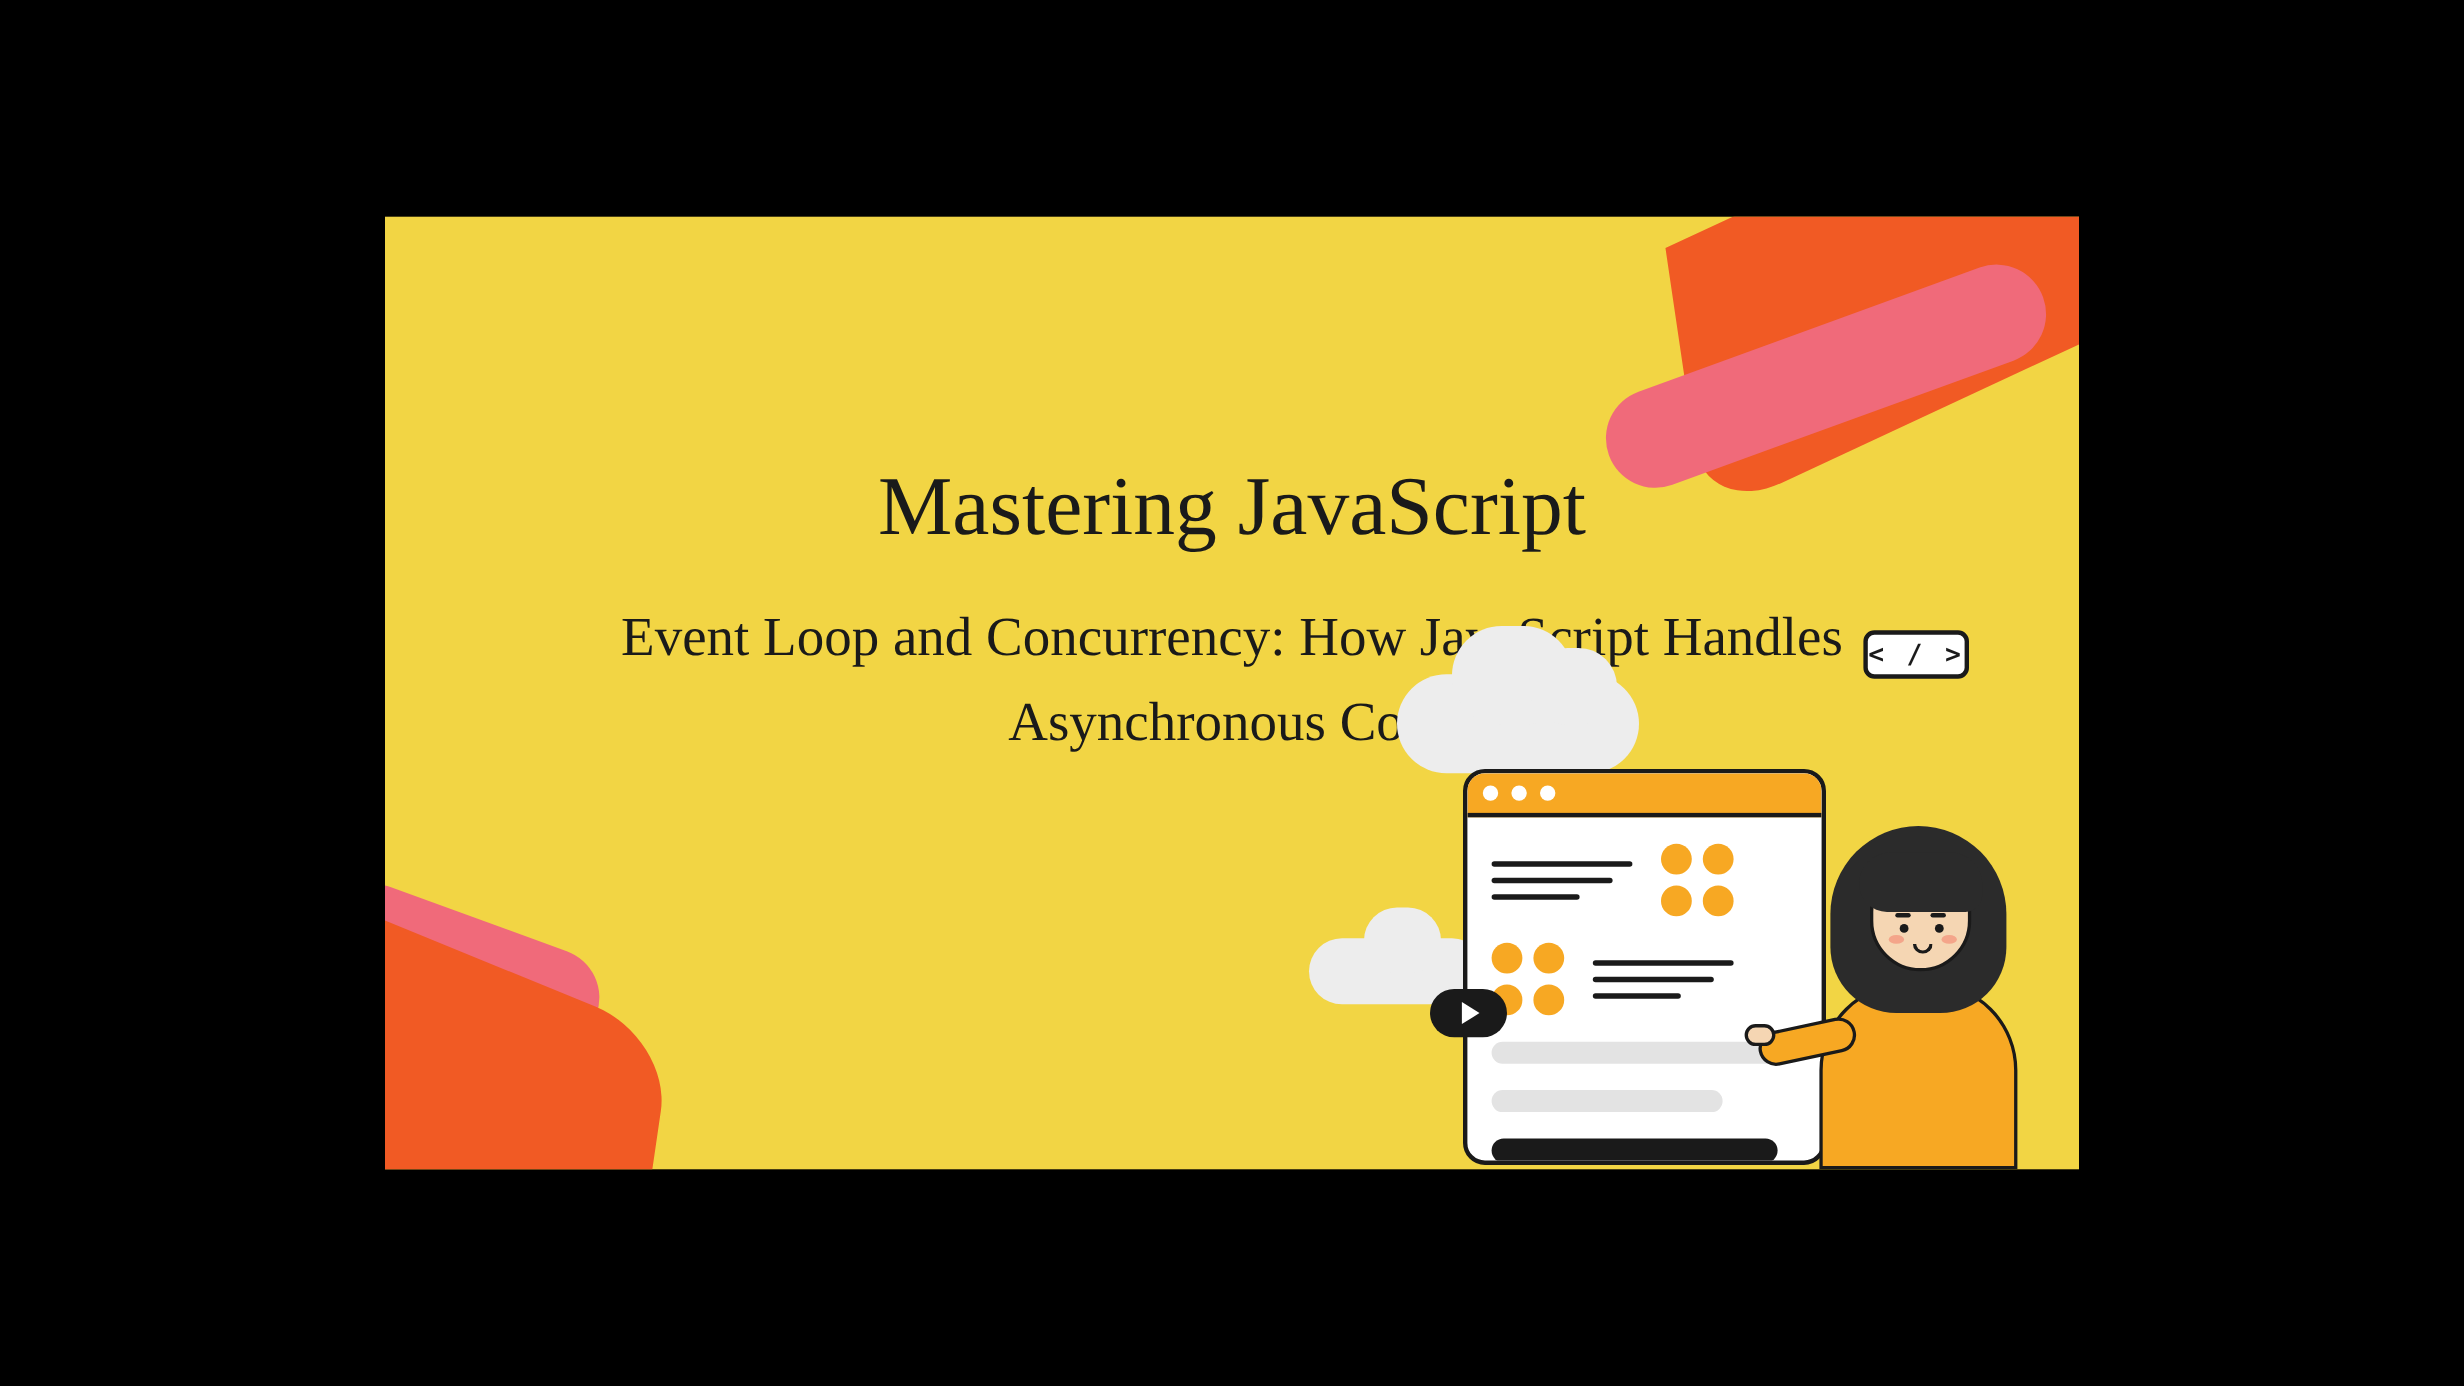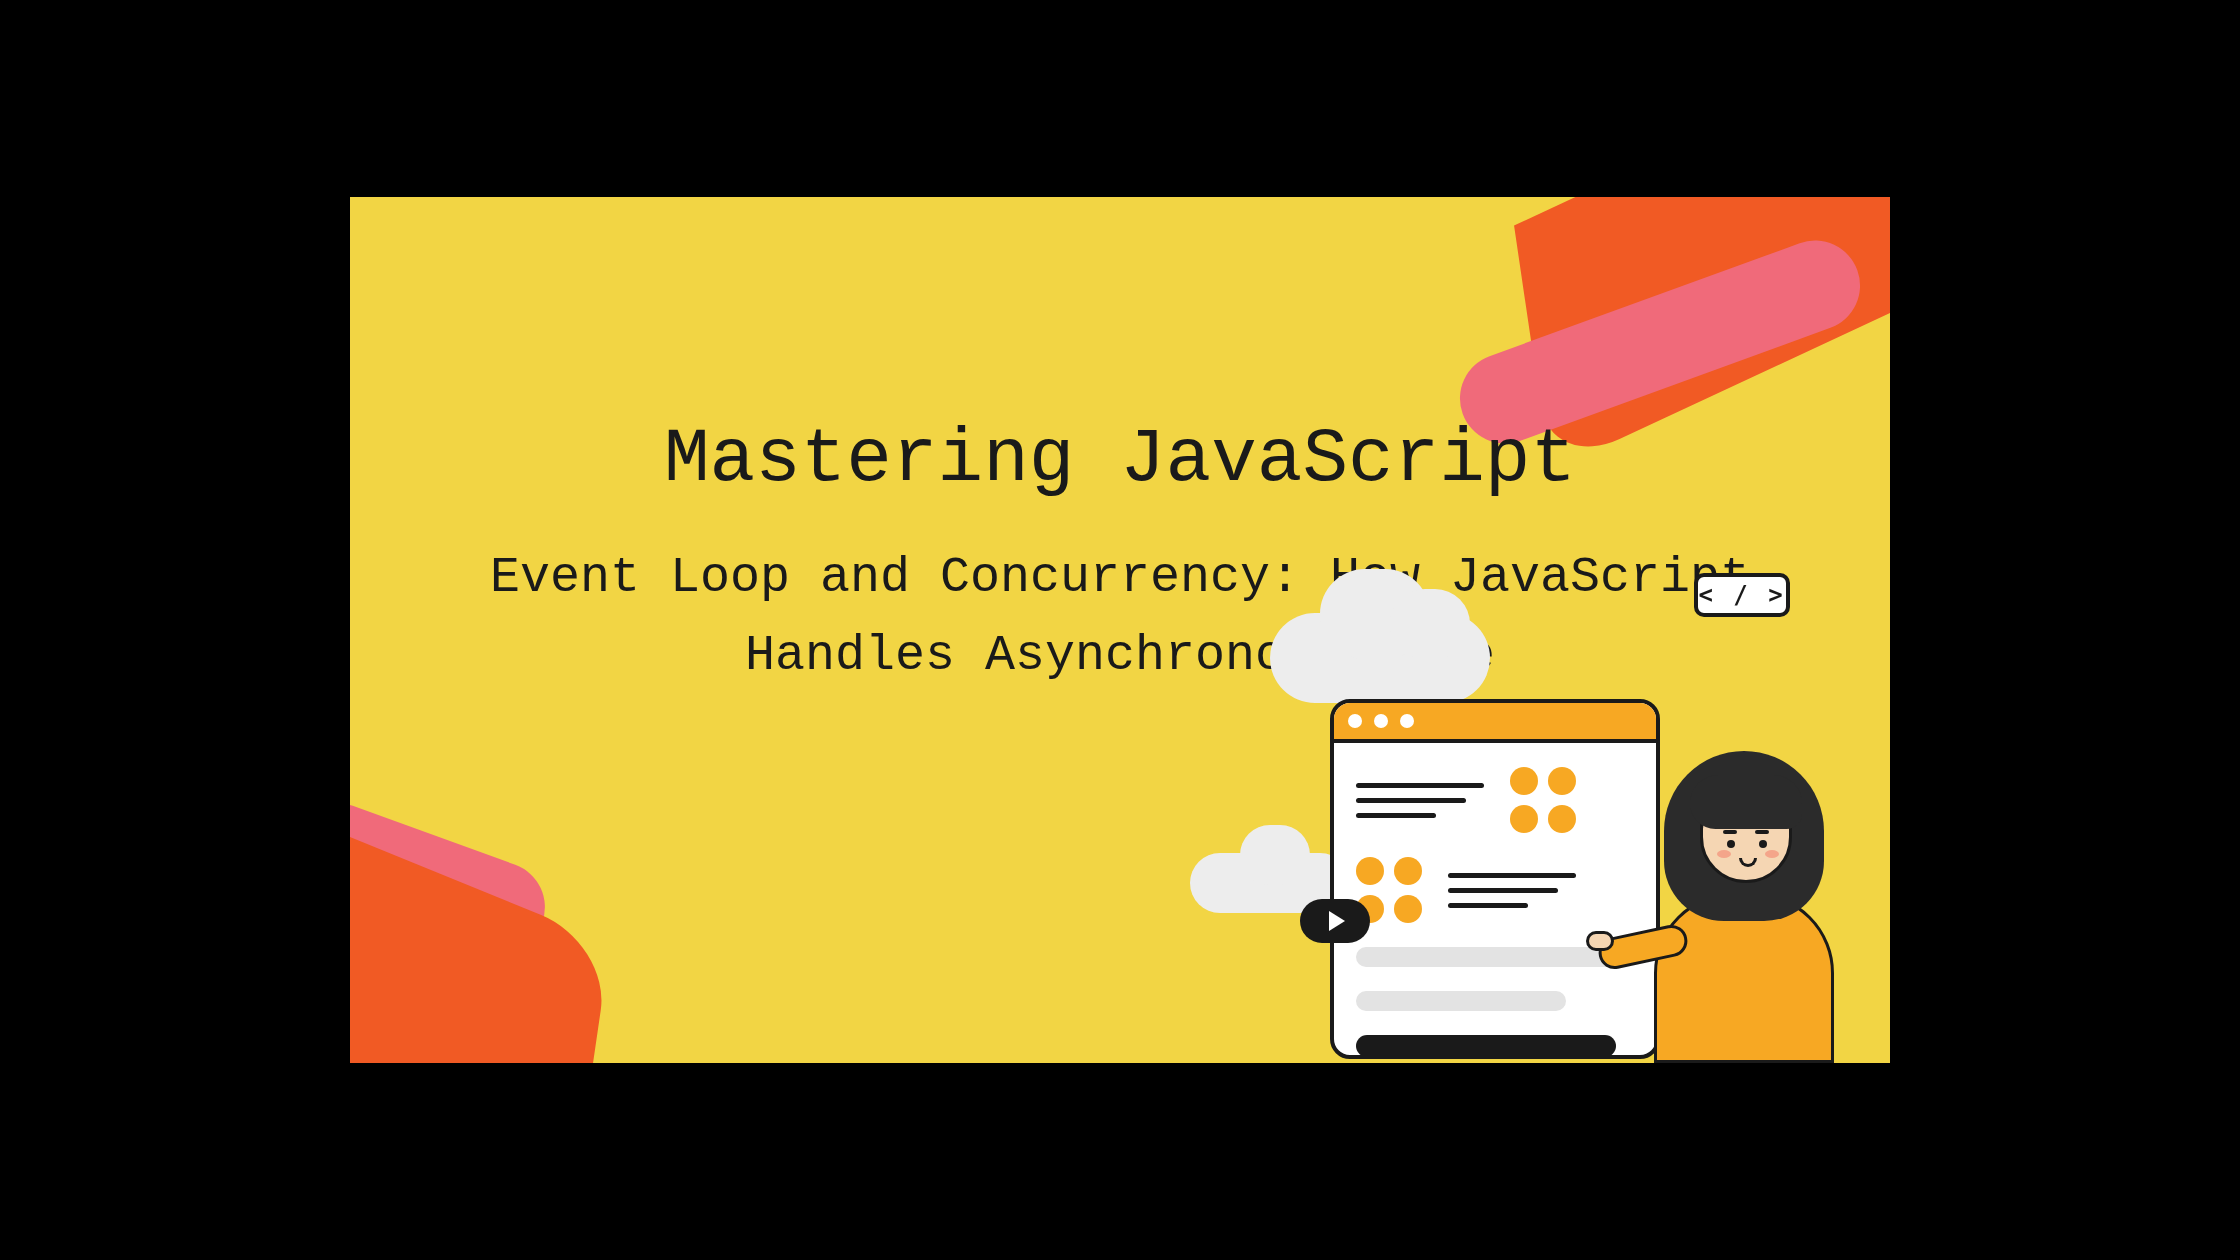--- a/index.html
+++ b/index.html
@@ -19,21 +19,21 @@
     position: relative;
     overflow: hidden;
   }
   .text-content {
     position: absolute;
     top: 220px;
     left: 0;
     width: 100%;
     text-align: center;
     color: #1a1a1a;
-    font-family: Liberation Mono, monospace;
+    font-family: Liberation Serif, serif;
   }
   .title {
     font-size: 76px;
     font-weight: 500;
     margin-bottom: 36px;
   }
   .subtitle {
     font-size: 50px;
     font-weight: 400;
     line-height: 1.55;

